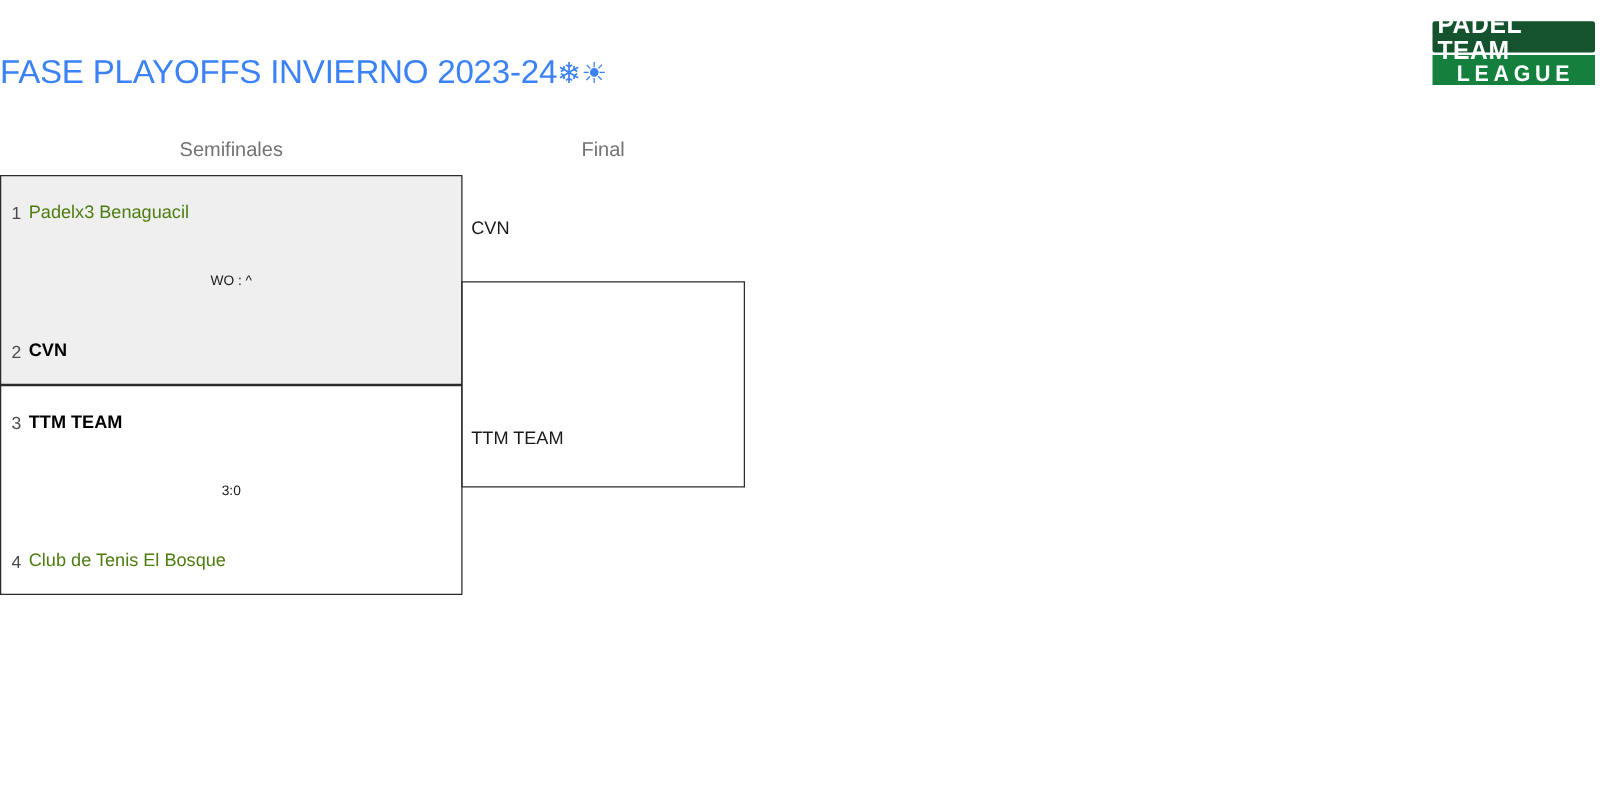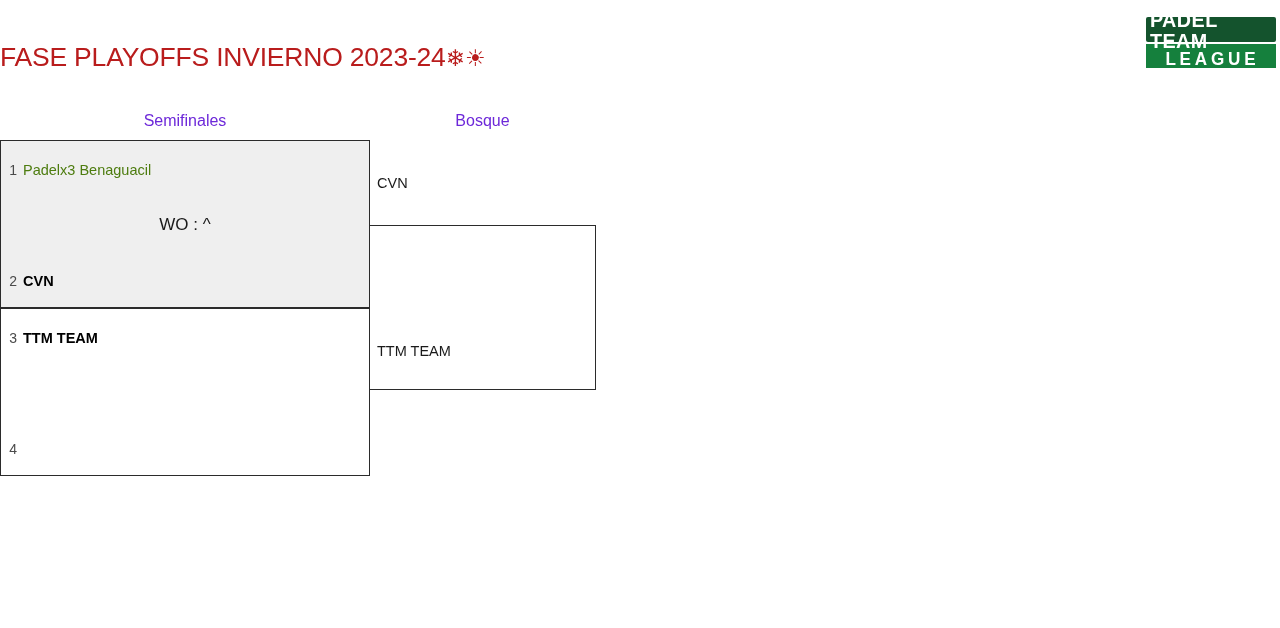--- a/index.html
+++ b/index.html
@@ -27,21 +27,21 @@
   }
   #page-title {
     position: absolute;
     left: 0;
     top: 8px;
     width: 900px;
     font-size: 26.5px;
     line-height: 33px;
     font-weight: 400;
     letter-spacing: -0.2px;
-    color: #b91c1c;
+    color: #3b82f6;
     white-space: pre-line;
   }
   .title-line { display: block; }
   .title-glyphs { font-family: "DejaVu Sans", sans-serif; font-size: 23px; letter-spacing: 0px; }
 
   
   #logo {
     position: absolute;
     left: 1146px;
     top: 17px;
@@ -84,21 +84,21 @@
     letter-spacing: 4px;
     padding-left: 4px;
     transform: scaleX(0.95);
   }
 
   
   .round-header {
     position: absolute;
     font-size: 16px;
     font-weight: 400;
-    color: #6d28d9;
+    color: #737373;
     text-align: center;
     top: 111px;
     height: 20px;
     line-height: 20px;
   }
   #round-header-semis { left: 0px;   width: 370px; }
   #round-header-final { left: 369px; width: 227px; }
 
   
   #bracket {
@@ -158,21 +158,21 @@
     font-weight: bold;
     color: #000000;
   }
 
   .score {
     position: absolute;
     left: 0;
     top: 73px;
     width: 100%;
     text-align: center;
-    font-size: 17px;
+    font-size: 11px;
     line-height: 22px;
     color: #1a1a1a;
     font-weight: 400;
   }
 
   
   .advance-label {
     position: absolute;
     font-size: 14.5px;
     line-height: 20px;
@@ -200,41 +200,43 @@
     <div class="logo-bottom">
       <span>LEAGUE</span>
     </div>
   </div>
 
 </div>
 
 <div id="bracket">
 
   <div class="round-header" id="round-header-semis">Semifinales</div>
-  <div class="round-header" id="round-header-final">Bosque</div>
+  <div class="round-header" id="round-header-final">Final</div>
 
   <div class="match-box" id="match-sf1">
     <div class="slot slot-top">
       <span class="seed">1</span>
       <span class="team">Padelx3 Benaguacil</span>
     </div>
     <div class="score">WO : ^</div>
     <div class="slot slot-bottom">
       <span class="seed">2</span>
       <span class="team winner">CVN</span>
     </div>
   </div>
 
   <div class="match-box" id="match-sf2">
     <div class="slot slot-top">
       <span class="seed">3</span>
       <span class="team winner">TTM TEAM</span>
     </div>
+    <div class="score">3:0</div>
     <div class="slot slot-bottom">
       <span class="seed">4</span>
+      <span class="team">Club de Tenis El Bosque</span>
     </div>
   </div>
 
   <div id="match-final"></div>
 
   <div class="advance-label" id="advance-top">CVN</div>
   <div class="advance-label" id="advance-bottom">TTM TEAM</div>
 
 </div>
 

